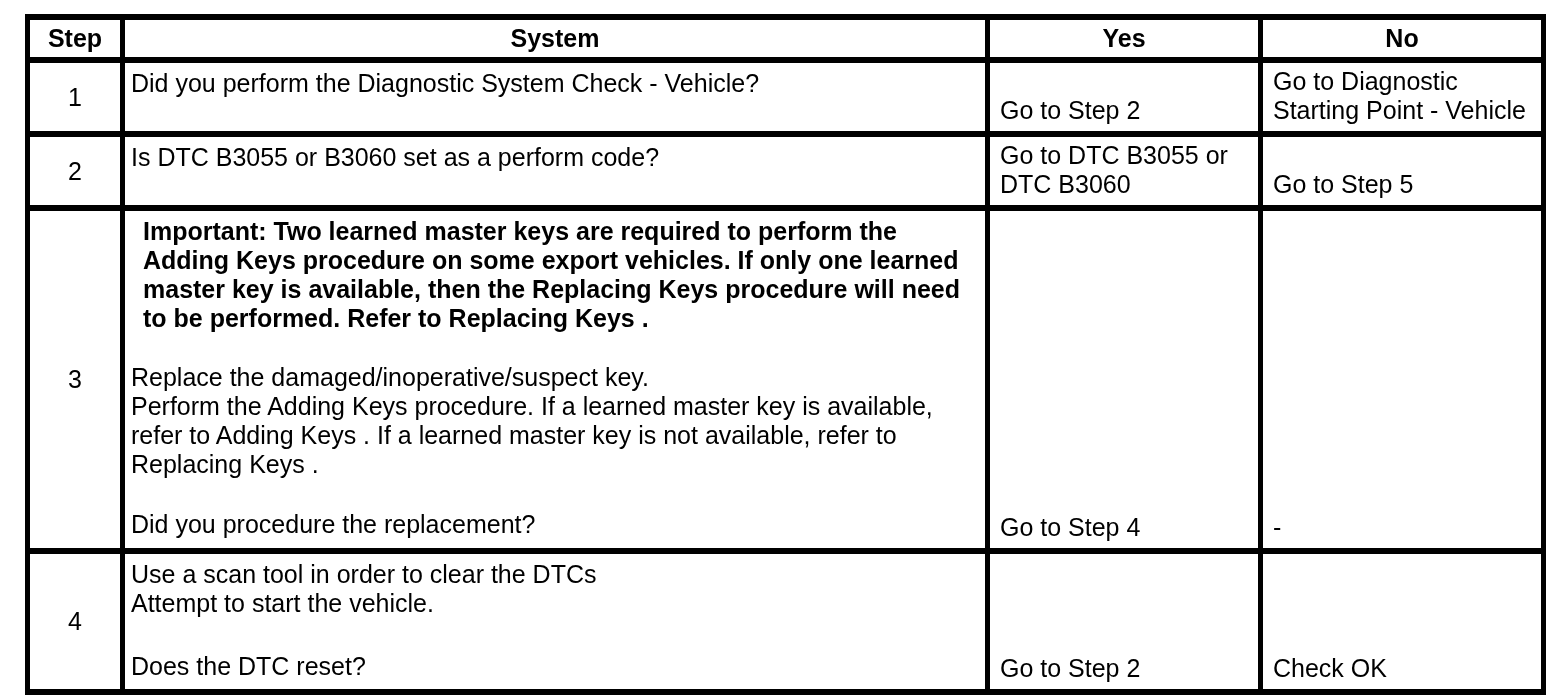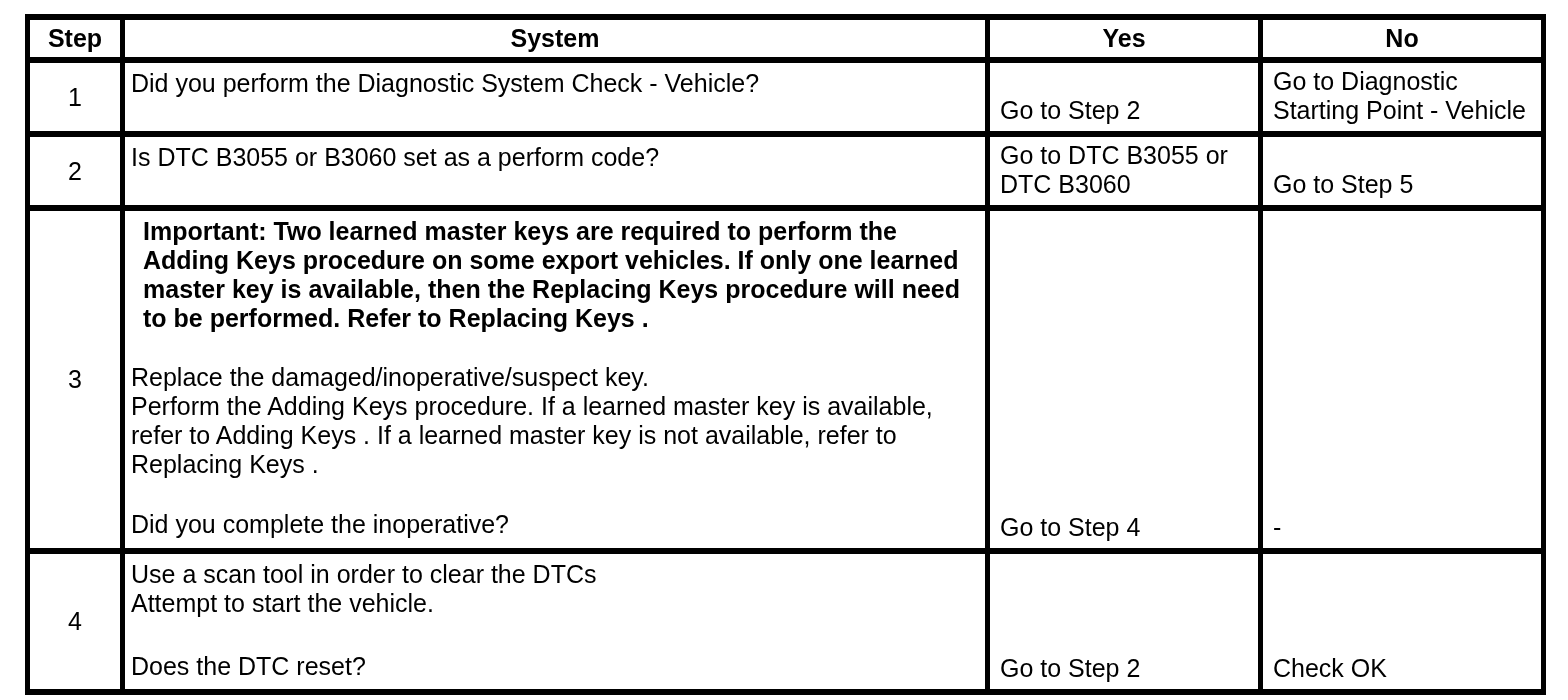--- a/index.html
+++ b/index.html
@@ -118,21 +118,21 @@
 
     <tr class="r3">
       <td class="step">3</td>
       <td class="action">
         <div class="action-flex">
           <div class="important">Important: Two learned master keys are required to perform the Adding Keys procedure on some export vehicles. If only one learned master key is available, then the Replacing Keys procedure will need to be performed. Refer to Replacing Keys .</div>
           <div class="indent-list">
             <div>Replace the damaged/inoperative/suspect key.</div>
             <div>Perform the Adding Keys procedure. If a learned master key is available, refer to Adding Keys . If a learned master key is not available, refer to Replacing Keys .</div>
           </div>
-          <div class="question-bottom">Did you complete the inoperative?</div>
+          <div class="question-bottom">Did you procedure the replacement?</div>
         </div>
       </td>
       <td class="yn">Go to Step 4</td>
       <td class="yn">-</td>
     </tr>
 
     <tr class="r4">
       <td class="step">4</td>
       <td class="action">
         <div class="action-flex">

